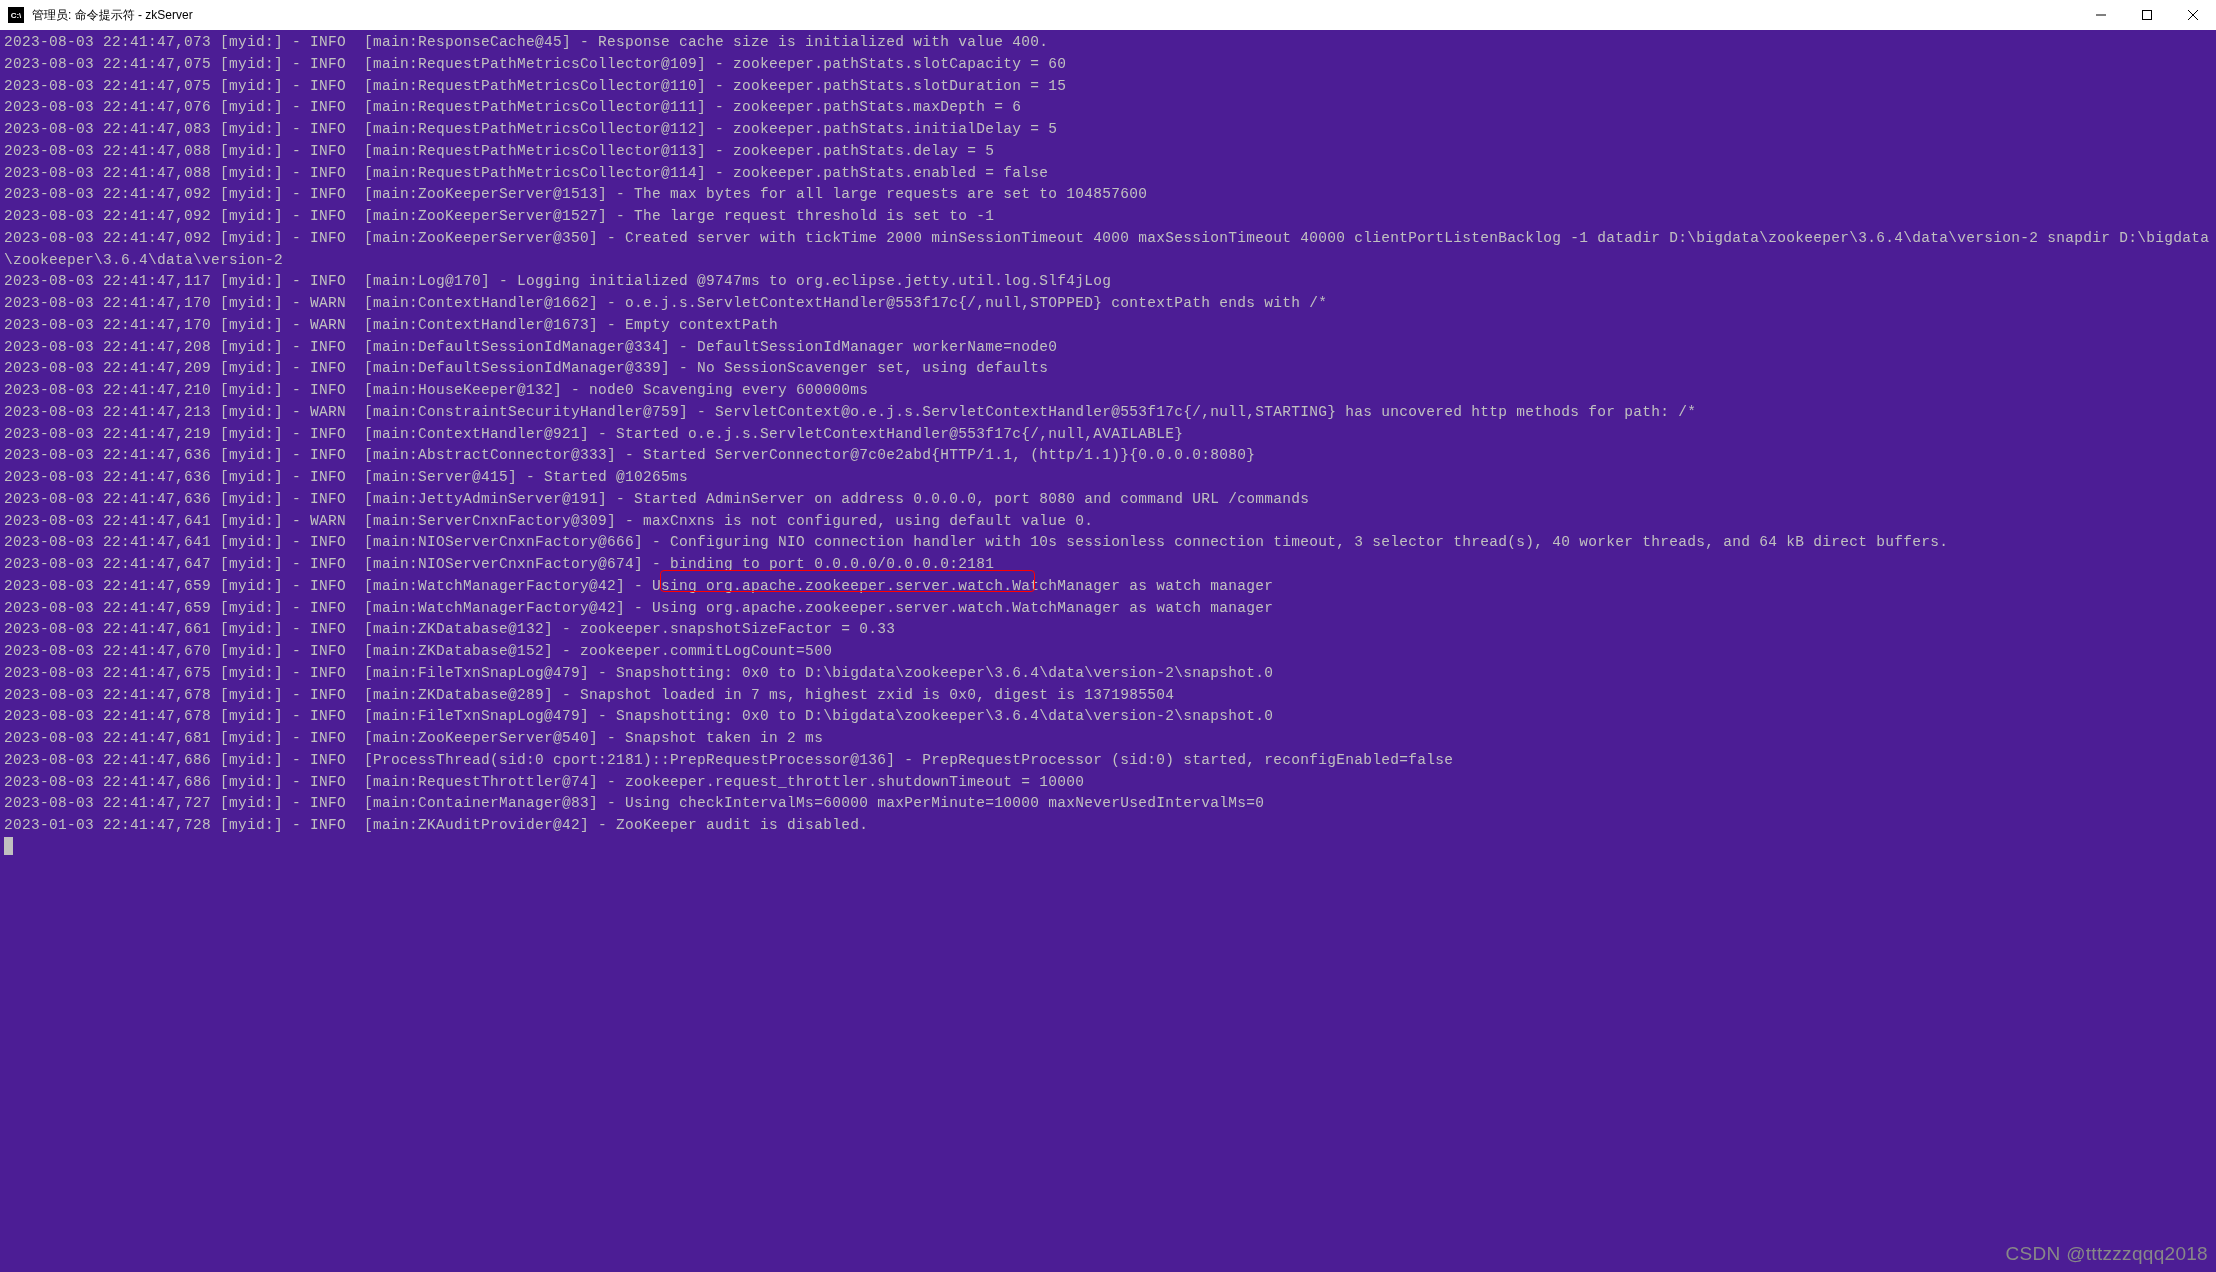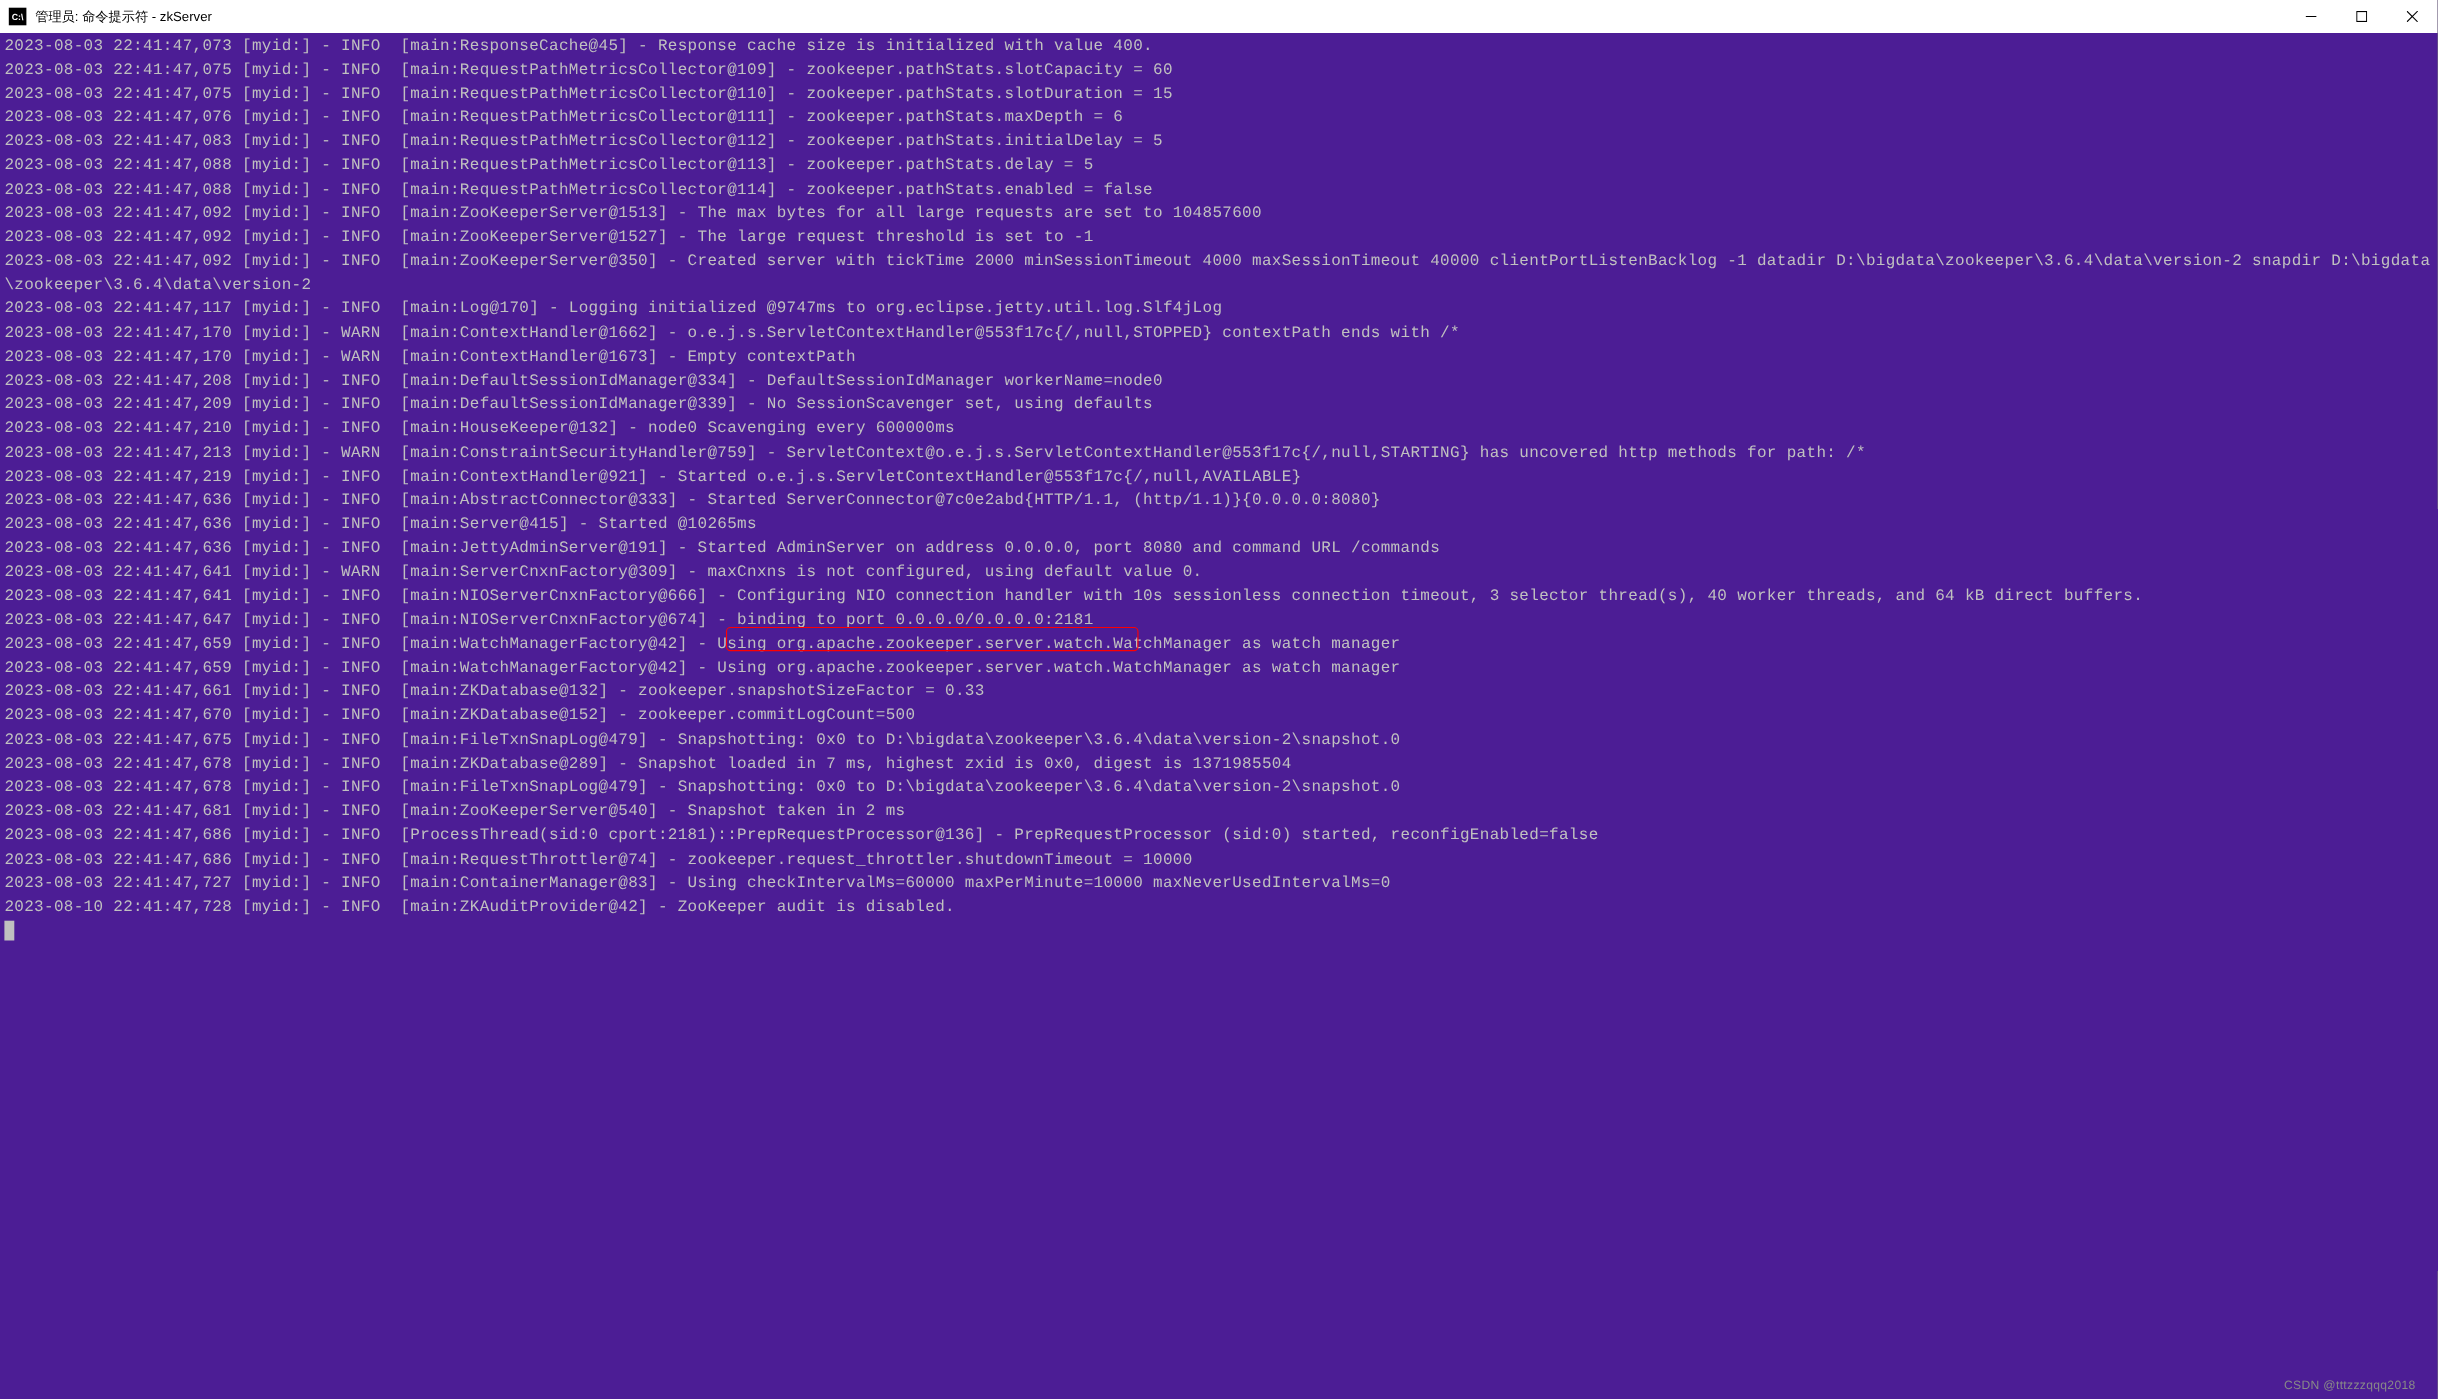--- a/index.html
+++ b/index.html
@@ -74,23 +74,23 @@
     }
     .cursor {
       display: inline-block;
       width: 9px;
       height: 18px;
       background: #c0c0c0;
     }
     .watermark {
       position: absolute;
       bottom: 4px;
-      right: 20px;
+      right: 8px;
       color: #888;
-      font-size: 11px;
+      font-size: 19px;
       font-family: 'Microsoft YaHei', sans-serif;
     }
   </style>
 </head>
 <body>
 
 <div class="window">
   <div class="titlebar">
     <div class="titlebar-icon">C:\</div>
     <div class="titlebar-text">管理员: 命令提示符 - zkServer</div>
@@ -143,18 +143,18 @@
       <div class="log-line">2023-08-03 22:41:47,659 [myid:] - INFO  [main:WatchManagerFactory@42] - Using org.apache.zookeeper.server.watch.WatchManager as watch manager</div>
       <div class="log-line">2023-08-03 22:41:47,661 [myid:] - INFO  [main:ZKDatabase@132] - zookeeper.snapshotSizeFactor = 0.33</div>
       <div class="log-line">2023-08-03 22:41:47,670 [myid:] - INFO  [main:ZKDatabase@152] - zookeeper.commitLogCount=500</div>
       <div class="log-line">2023-08-03 22:41:47,675 [myid:] - INFO  [main:FileTxnSnapLog@479] - Snapshotting: 0x0 to D:\bigdata\zookeeper\3.6.4\data\version-2\snapshot.0</div>
       <div class="log-line">2023-08-03 22:41:47,678 [myid:] - INFO  [main:ZKDatabase@289] - Snapshot loaded in 7 ms, highest zxid is 0x0, digest is 1371985504</div>
       <div class="log-line">2023-08-03 22:41:47,678 [myid:] - INFO  [main:FileTxnSnapLog@479] - Snapshotting: 0x0 to D:\bigdata\zookeeper\3.6.4\data\version-2\snapshot.0</div>
       <div class="log-line">2023-08-03 22:41:47,681 [myid:] - INFO  [main:ZooKeeperServer@540] - Snapshot taken in 2 ms</div>
       <div class="log-line">2023-08-03 22:41:47,686 [myid:] - INFO  [ProcessThread(sid:0 cport:2181)::PrepRequestProcessor@136] - PrepRequestProcessor (sid:0) started, reconfigEnabled=false</div>
       <div class="log-line">2023-08-03 22:41:47,686 [myid:] - INFO  [main:RequestThrottler@74] - zookeeper.request_throttler.shutdownTimeout = 10000</div>
       <div class="log-line">2023-08-03 22:41:47,727 [myid:] - INFO  [main:ContainerManager@83] - Using checkIntervalMs=60000 maxPerMinute=10000 maxNeverUsedIntervalMs=0</div>
-      <div class="log-line">2023-08-10 22:41:47,728 [myid:] - INFO  [main:ZKAuditProvider@42] - ZooKeeper audit is disabled.</div>
+      <div class="log-line">2023-01-03 22:41:47,728 [myid:] - INFO  [main:ZKAuditProvider@42] - ZooKeeper audit is disabled.</div>
       <div class="log-line"><span class="cursor"></span></div>
       <div class="highlight-box" style="top: 540px; left: 660px; width: 375px; height: 22px;"></div>
       <div class="watermark">CSDN @tttzzzqqq2018</div>
     </div>
 </div>
 
 </body></html>

